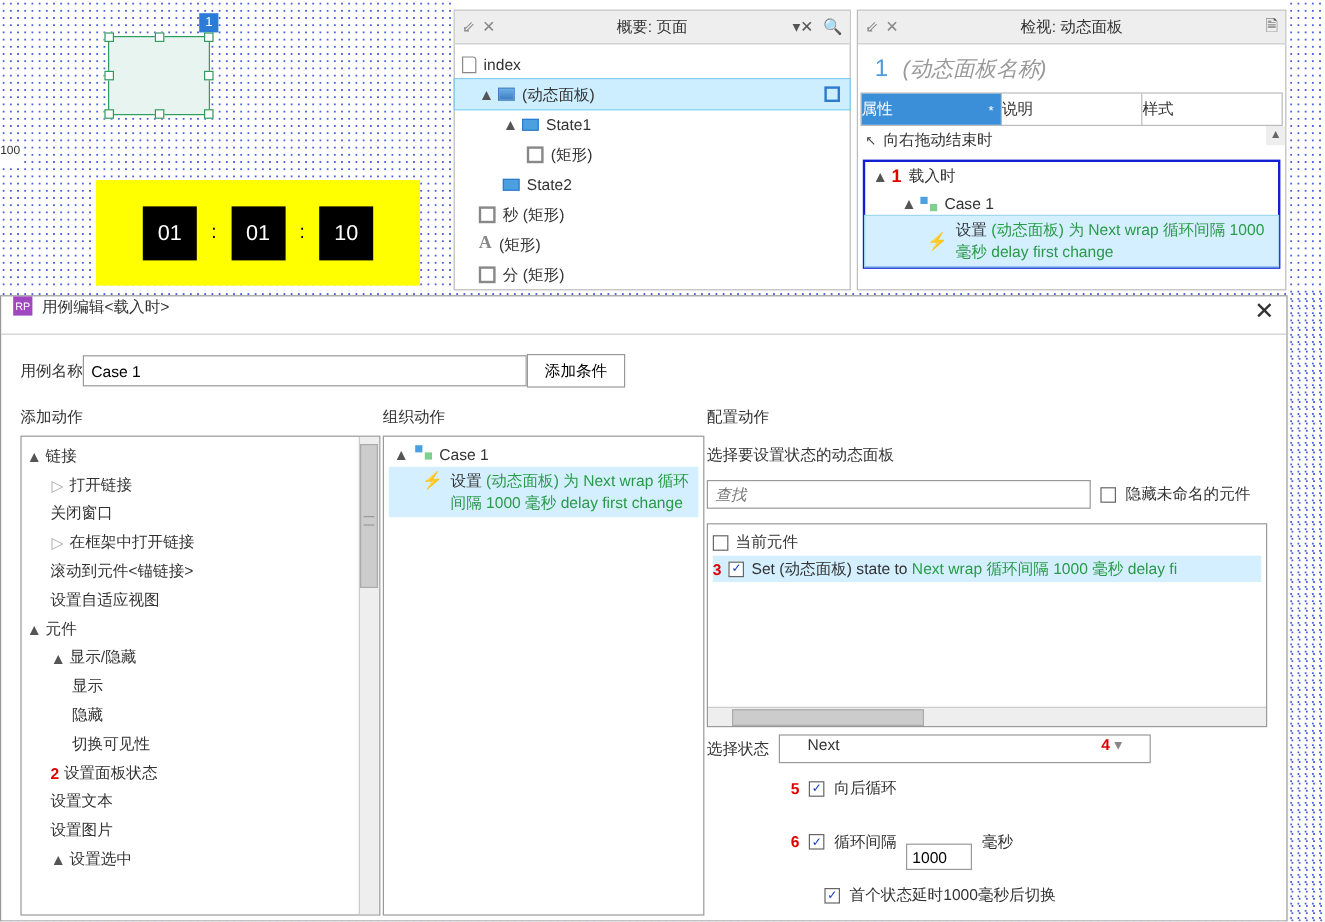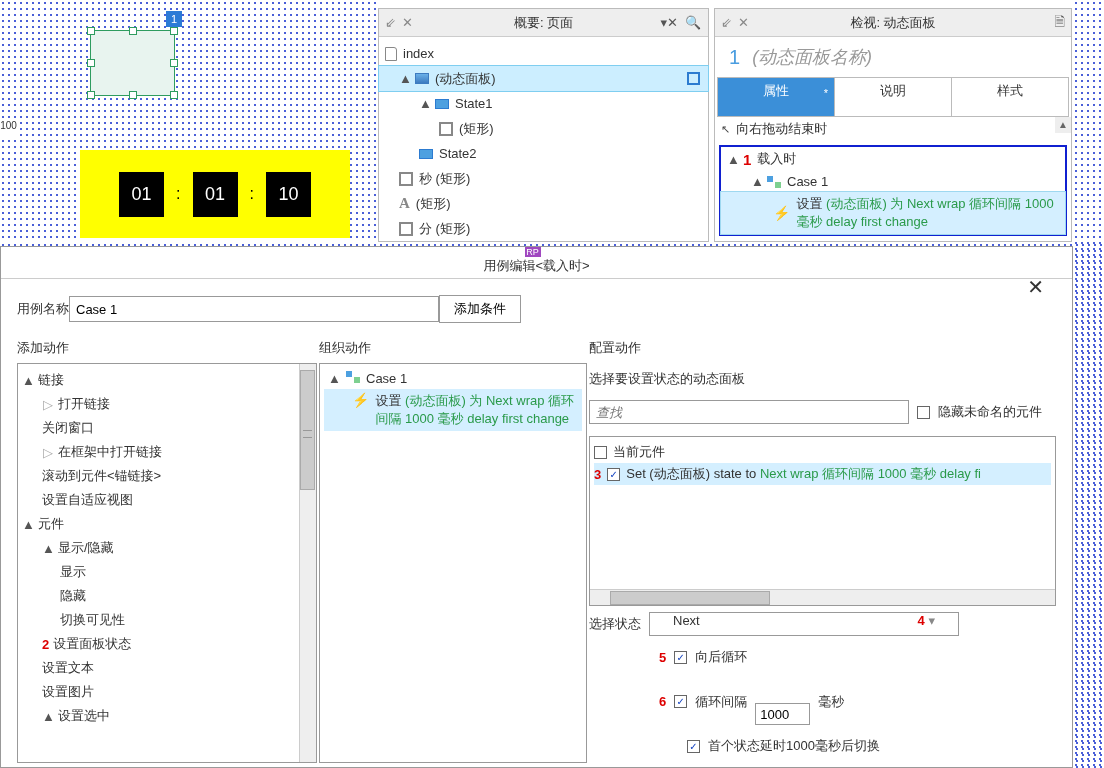--- a/index.html
+++ b/index.html
@@ -36,21 +36,21 @@
 .state-ico{ width:14px; height:10px; background:#4da0e0; border:1px solid #2c7bd0;}
 .a-ico { font-family:serif; font-weight:bold; color:#888; font-size:15px;}
 .dp-end{ width:13px;height:13px;border:2px solid #2c7bd0;margin-left:auto;margin-right:8px;}
 
 
 .inspect { left:714px; top:8px; width:358px; height:234px; }
 .insp-title { display:flex; align-items:center; padding:8px 14px; gap:12px;}
 .insp-num { color:#4a9de0; font-size:20px;}
 .insp-name { color:#999; font-style:italic; font-size:18px;}
 .tabs { display:flex; border:1px solid #bbb; margin:0 2px;}
-.tab { flex:1; text-align:center; height:38px; line-height:26px; border-right:1px solid #bbb; position:relative;}
+.tab { flex:1; text-align:left; height:26px; line-height:26px; border-right:1px solid #bbb; position:relative;}
 .tab:last-child{border-right:none;}
 .tab.act { background:#3b8fd8; color:#fff;}
 .tab.act .star{ position:absolute; right:6px; top:2px; color:#fff; font-size:11px;}
 .events { border:2px solid #1020d0; margin:4px; background:#fff; }
 .evrow { display:flex; align-items:center; padding:3px 6px; gap:6px;}
 .evrow.c { background:#d4efff; outline:1px solid #9ed8f0;}
 .red { color:#d00; font-weight:bold; font-size:15px;}
 .case-ico { width:14px; height:12px; display:inline-block; position:relative;}
 .case-ico::before{content:"";position:absolute;width:6px;height:6px;background:#4da0e0;top:0;left:0;}
 .case-ico::after{content:"";position:absolute;width:6px;height:6px;background:#7ed090;bottom:0;right:0;}
@@ -59,21 +59,21 @@
 .green{ color:#2a9a4a;}
 
 
 .rstrip { position:absolute; left:1073px; top:0; width:31px; height:768px;
   background-image:radial-gradient(circle,#4a5fd8 1px,transparent 1px); background-size:6px 6px; }
 .bstrip { position:absolute; left:0; top:242px; width:1104px; height:526px;
   background-image:radial-gradient(circle,#4a5fd8 1px,transparent 1px); background-size:6px 6px; z-index:0;}
 
 
 .dialog { position:absolute; left:0; top:246px; width:1073px; height:522px; background:#fff; border:1px solid #999; z-index:5;}
-.dlg-hdr { height:32px; display:flex; align-items:center; padding:0 28px; border-bottom:1px solid #ccc;flex-direction:column;}
+.dlg-hdr { height:32px; display:flex; align-items:flex-start; padding:0 10px; border-bottom:1px solid #ccc;}
 .rp-ico { width:16px; height:16px; background:#a048c0; color:#fff; font-size:9px; display:flex; align-items:center; justify-content:center; margin-right:8px;}
 .dlg-close{ margin-left:auto; font-size:20px; color:#333; cursor:pointer;}
 .dlg-top { padding:16px; display:flex; align-items:center; gap:0;}
 .inp { border:1px solid #999; height:26px; padding:0 6px; width:370px;}
 .btn { border:1px solid #999; height:28px; padding:0 14px; background:#fff; cursor:pointer;}
 .cols { display:flex; padding:0 16px; gap:2px;}
 .col { flex:0 0 auto; }
 .col-hdr { padding-bottom:6px; font-size:13px;}
 .col1 { width:300px;}
 .col2 { width:268px;}

